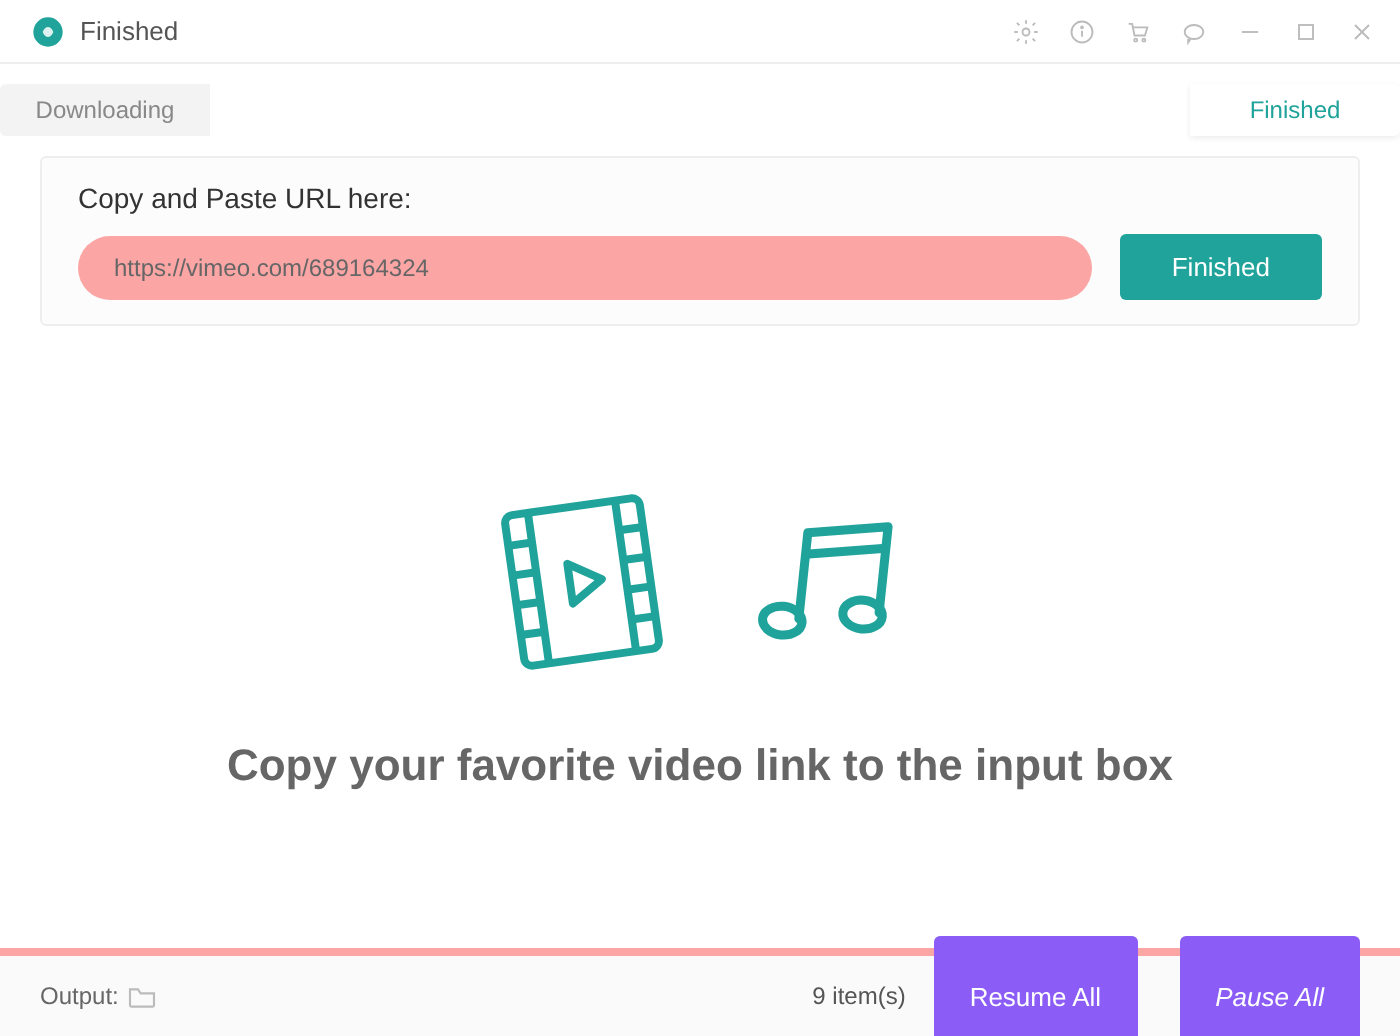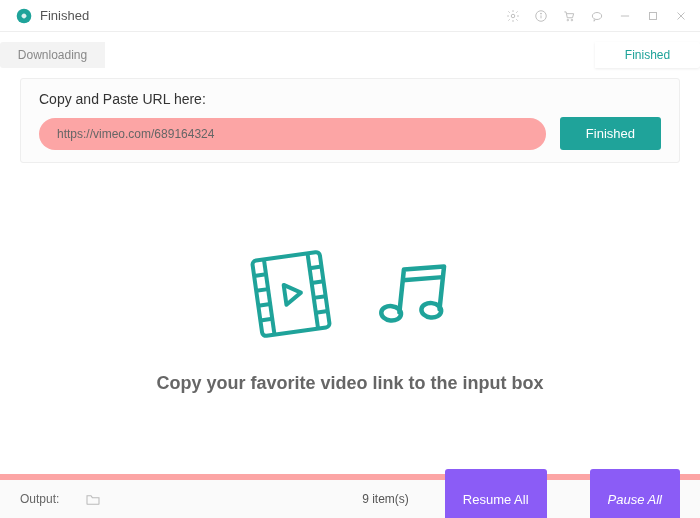--- a/index.html
+++ b/index.html
@@ -86,30 +86,30 @@
   .empty {
     flex: 1;
     display: flex;
     flex-direction: column;
     align-items: center;
     justify-content: center;
     gap: 26px;
     color: #6a6a6a;
   }
   .empty-illustration { display: flex; align-items: center; gap: 28px; }
-  .empty-text { font-size: 18px; font-weight: 600; color: #666; }
+  .empty-text { font-size: 22px; font-weight: 600; color: #666; }
   
   .footer {
     height: 44px;
-    border-top: 6px solid #fca5a5;
+    border-top: 4px solid #fca5a5;
     background: #fafafa;
     display: flex;
     align-items: center;
     padding: 0 20px;
-    gap: 22px;
+    gap: 0;
   }
   .footer-output-label { font-size: 12px; color: #666; }
   .footer-path {
     background: #f1f1f1;
     border-radius: 3px;
     padding: 5px 10px;
     font-size: 11px;
     color: #999;
     width: 170px;
     display: flex;

